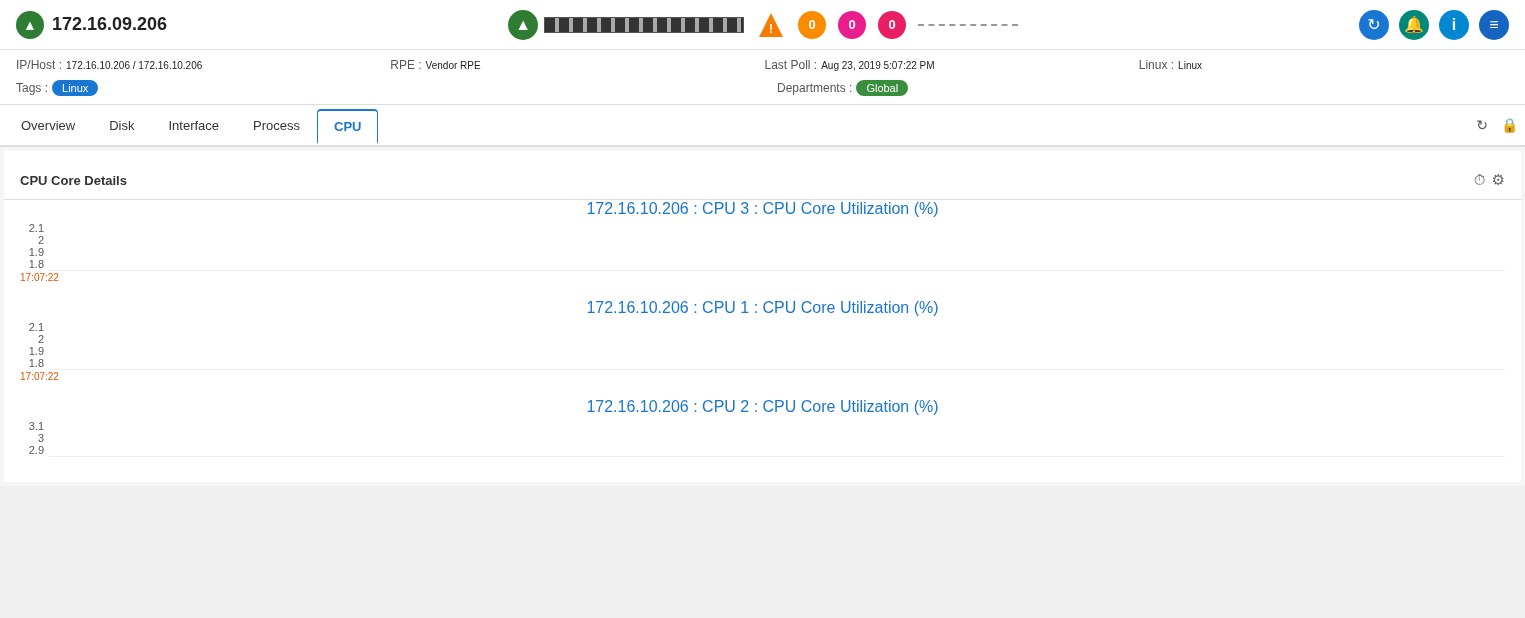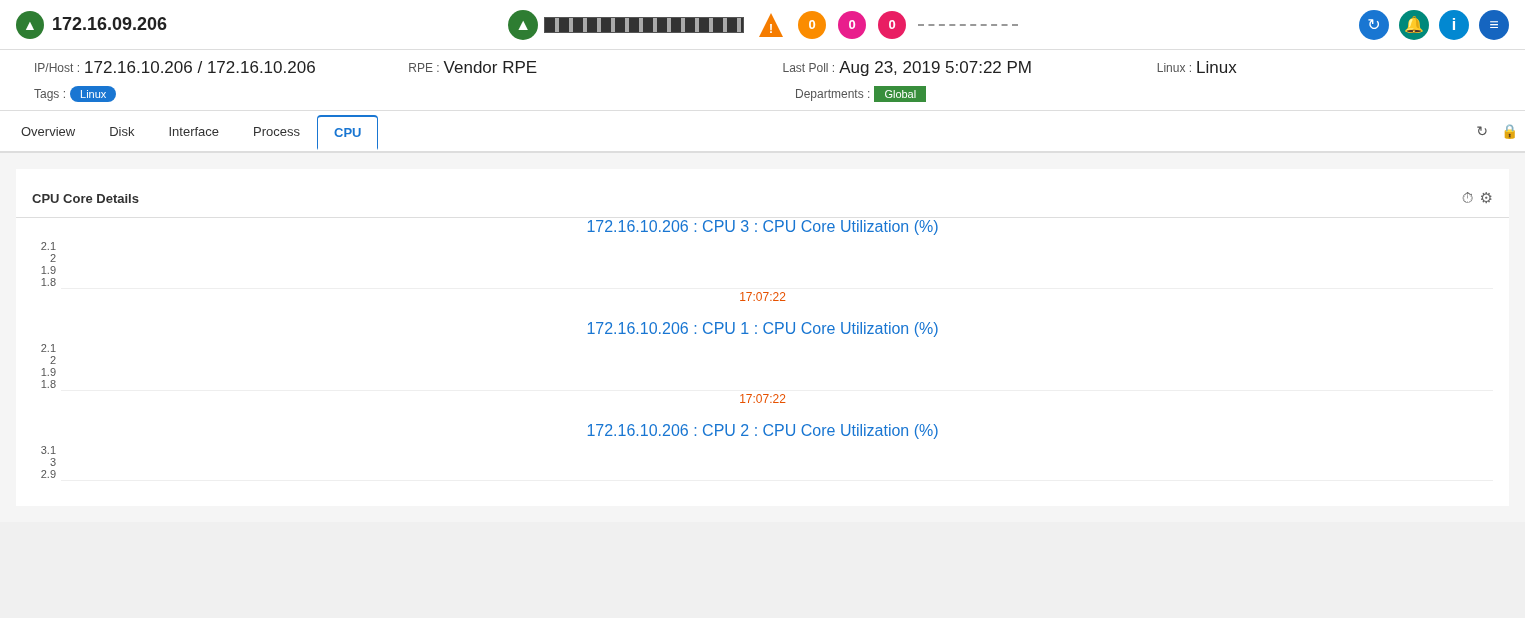--- a/index.html
+++ b/index.html
@@ -79,33 +79,33 @@
       background: #fff;
       border-bottom: 1px solid #ddd;
       padding: 8px 16px;
       display: flex;
       flex-wrap: wrap;
       gap: 4px;
     }
     .info-row {
       display: flex; align-items: center; gap: 4px; flex: 1; min-width: 200px;
     }
-    .info-label { color: #555; font-size: 12px; margin-left: 18px; }
-    .info-value { color: #222; font-size: 17px; font-weight: 500; }
+    .info-label { color: #555; font-size: 12px; }
+    .info-value { color: #222; font-size: 10px; font-weight: 500; }
     .tag-badge {
       background: #1976d2;
       color: white;
       border-radius: 10px;
       padding: 2px 10px;
       font-size: 11px;
     }
     .tag-badge-green {
       background: #388e3c;
       color: white;
-      border-radius: 0;
+      border-radius: 8px;
       padding: 2px 10px;
       font-size: 11px;
     }
 
     
     .tabs-bar {
       background: #fff;
       border-bottom: 2px solid #ddd;
       display: flex;
       align-items: center;
@@ -134,21 +134,21 @@
     .tab-icons { display: flex; gap: 6px; align-items: center; }
     .tab-icon-btn {
       width: 22px; height: 22px;
       display: flex; align-items: center; justify-content: center;
       font-size: 14px; cursor: pointer; color: #555;
     }
 
     
     .main-content {
       background: #f5f5f5;
-      padding: 16px;
+      padding: 4px;
     }
     .section-header {
       background: #fff;
       border-bottom: 1px solid #ddd;
       padding: 10px 16px;
       display: flex;
       align-items: center;
       justify-content: space-between;
     }
     .section-title {
@@ -190,22 +190,22 @@
       flex: 1;
       position: relative;
       border-left: 1px solid #ccc;
     }
     .chart-grid-line {
       position: absolute;
       width: 100%;
       border-top: 1px solid #eee;
     }
     .time-label {
-      text-align: center;
-      font-size: 12px;
+      text-align: left;
+      font-size: 10px;
       color: #e65100;
       margin-top: 2px;
       font-weight: 500;
     }
     .chart-row {
       display: flex;
       align-items: flex-end;
     }
   </style>
 </head>

